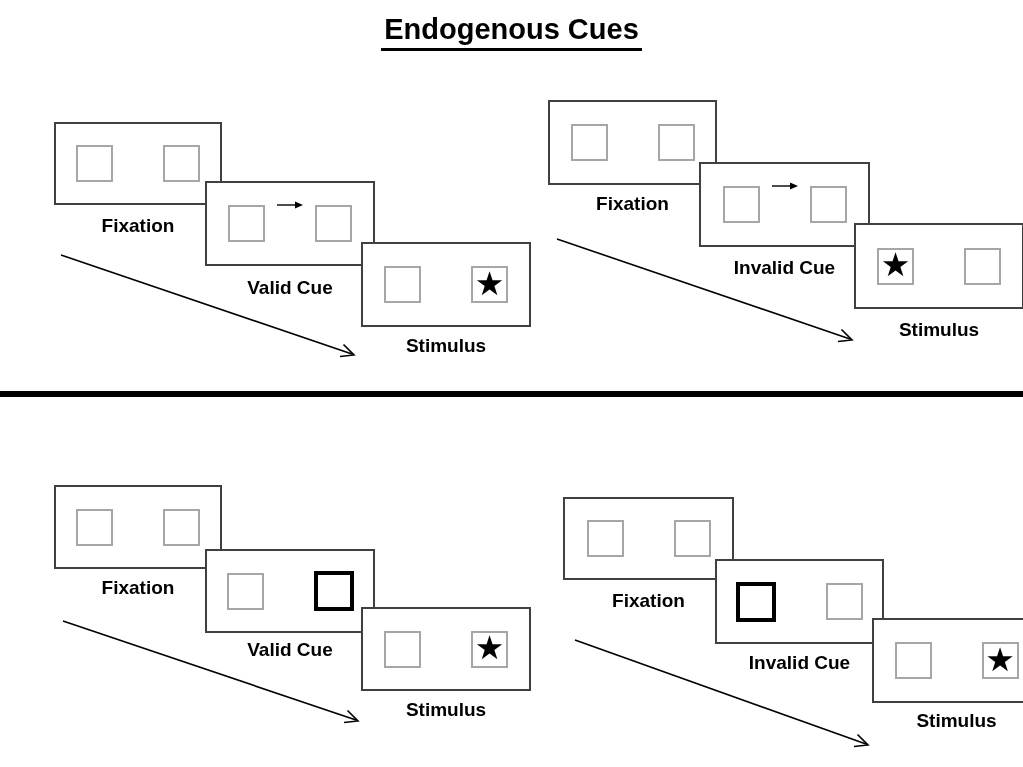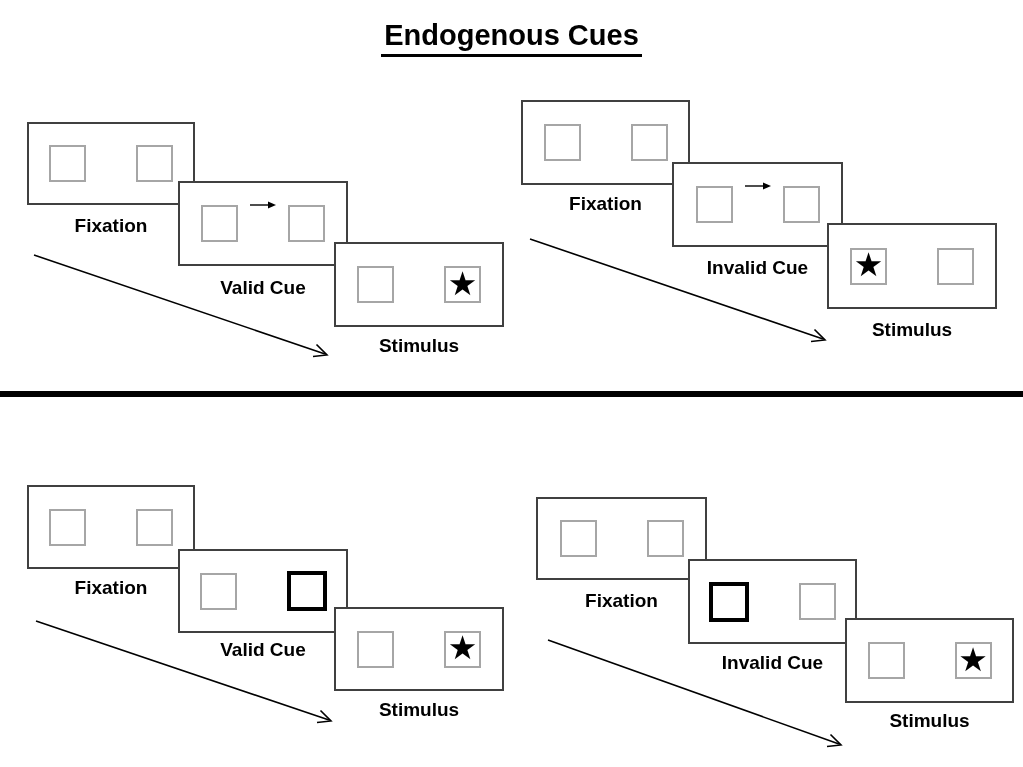--- a/index.html
+++ b/index.html
@@ -2,21 +2,21 @@
 <html><head>
 <meta charset="utf-8">
 <style>
   * { box-sizing: border-box; }
   html, body { margin: 0; padding: 0; background: #fff; }
   #stage {
     position: relative; width: 1023px; height: 767px;
     background: #ffffff; overflow: hidden;
     font-family: "Liberation Sans", sans-serif; color: #000;
   }
-  .seq { position: absolute; inset: 0; }
+  .seq { position: absolute; inset: 0; margin-left: 27px; }
   .section-title {
     position: absolute; left: 10px; width: 1003px; text-align: center;
     font-size: 29px; font-weight: bold; line-height: 34px;
   }
   .section-title span { display: inline-block; border-bottom: 3px solid #000; padding: 0 3px 2px; }
   .divider { position: absolute; left: 0; width: 1023px; height: 6px; background: #000; }
   .panel {
     position: absolute; background: #fff; border: 2px solid #404040;
     display: flex; align-items: center; justify-content: center; gap: 14px;
   }
@@ -40,21 +40,21 @@
     position: absolute; font-size: 19px; font-weight: bold;
     line-height: 21px; text-align: center;
   }
   .tarrow { position: absolute; overflow: visible; }
 </style>
 </head>
 <body>
 
 <div id="stage">
 
-  <div class="section-title" style="top:18px;text-decoration:underline;">
+  <div class="section-title" style="top:12px;text-decoration:underline;">
     <span>Endogenous Cues</span>
   </div>
 
   <div class="seq">
     <div class="panel" style="left:27px; top:122px; width:168px; height:83px;">
       <span class="box"></span>
       <span class="plus-wrap"><span class="plus"></span></span>
       <span class="box"></span>
     </div>
     <div class="plabel" style="left:27px; top:215px; width:168px;">Fixation</div>

